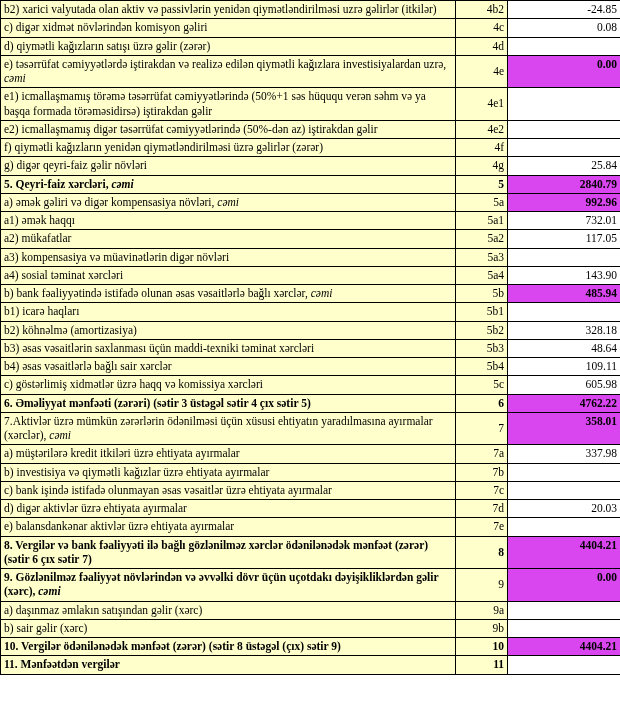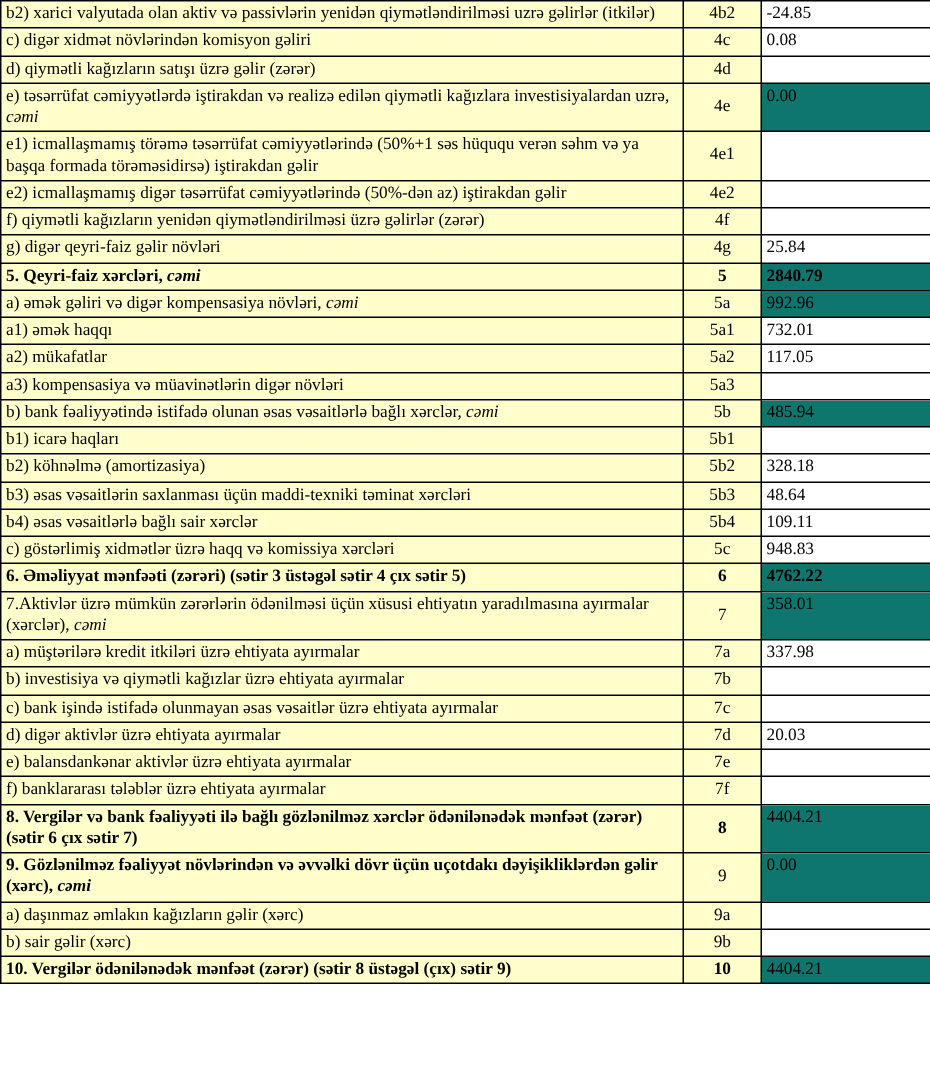--- a/index.html
+++ b/index.html
@@ -25,29 +25,29 @@
     overflow: hidden;
   }
   td.label-cell {
     background: #ffffcc;
     vertical-align: middle;
     text-align: left;
   }
   td.code-cell {
     background: #ffffcc;
     vertical-align: middle;
-    text-align: center;
+    text-align: right;
   }
   td.value-cell {
     background: #ffffff;
     vertical-align: top;
-    text-align: left;
+    text-align: right;
     padding-right: 4px;
   }
-  td.value-cell.bg-yellow { background: #0f766e; }
+  td.value-cell.bg-yellow { background: #d946ef; font-weight: bold; }
   .bold { font-weight: 700; }
   .justify { text-align: justify; margin-left: 36px; }
   .ind-0 { padding-left: 3px; }
   .ind-1 { padding-left: 9px; margin-top: 44px; }
   .ind-2 { padding-left: 30px; }
 </style>
 </head>
 <body>
 
 <table class="form">
@@ -116,20 +116,25 @@
         <td class="label-cell ind-2"><span>a2) mükafatlar</span></td>
         <td class="code-cell">5a2</td>
         <td class="value-cell">117.05</td>
       </tr>
       <tr>
         <td class="label-cell ind-2"><span>a3) kompensasiya və müavinətlərin digər növləri</span></td>
         <td class="code-cell">5a3</td>
         <td class="value-cell"></td>
       </tr>
       <tr>
+        <td class="label-cell ind-2"><span>a4) sosial təminat xərcləri</span></td>
+        <td class="code-cell">5a4</td>
+        <td class="value-cell">143.90</td>
+      </tr>
+      <tr>
         <td class="label-cell ind-1"><span>b) bank fəaliyyətində istifadə olunan əsas vəsaitlərlə bağlı xərclər,</span> <i>cəmi</i></td>
         <td class="code-cell">5b</td>
         <td class="value-cell bg-yellow">485.94</td>
       </tr>
       <tr>
         <td class="label-cell ind-2"><span>b1) icarə haqları</span></td>
         <td class="code-cell">5b1</td>
         <td class="value-cell"></td>
       </tr>
       <tr>
@@ -143,21 +148,21 @@
         <td class="value-cell">48.64</td>
       </tr>
       <tr>
         <td class="label-cell ind-2"><span>b4) əsas vəsaitlərlə bağlı sair xərclər</span></td>
         <td class="code-cell">5b4</td>
         <td class="value-cell">109.11</td>
       </tr>
       <tr>
         <td class="label-cell ind-1"><span>c) göstərlimiş xidmətlər üzrə haqq və komissiya xərcləri</span></td>
         <td class="code-cell">5c</td>
-        <td class="value-cell">948.83</td>
+        <td class="value-cell">605.98</td>
       </tr>
       <tr>
         <td class="label-cell ind-0 bold"><span>6. Əməliyyat mənfəəti (zərəri) (sətir 3 üstəgəl sətir 4 çıx sətir 5)</span></td>
         <td class="code-cell bold">6</td>
         <td class="value-cell bg-yellow bold">4762.22</td>
       </tr>
       <tr>
         <td class="label-cell ind-0 justify"><span>7.Aktivlər üzrə mümkün zərərlərin ödənilməsi üçün xüsusi ehtiyatın yaradılmasına ayırmalar (xərclər),</span> <i>cəmi</i></td>
         <td class="code-cell">7</td>
         <td class="value-cell bg-yellow">358.01</td>
@@ -181,43 +186,43 @@
         <td class="label-cell ind-1"><span>d) digər aktivlər üzrə ehtiyata ayırmalar</span></td>
         <td class="code-cell">7d</td>
         <td class="value-cell">20.03</td>
       </tr>
       <tr>
         <td class="label-cell ind-1"><span>e) balansdankənar aktivlər üzrə ehtiyata ayırmalar</span></td>
         <td class="code-cell">7e</td>
         <td class="value-cell"></td>
       </tr>
       <tr>
-        <td class="label-cell ind-1"><span>f) banklararası tələblər üzrə ehtiyata ayırmalar</span></td>
-        <td class="code-cell">7f</td>
-        <td class="value-cell"></td>
-      </tr>
-      <tr>
         <td class="label-cell ind-0 bold justify"><span>8. Vergilər və bank fəaliyyəti ilə bağlı gözlənilməz xərclər ödənilənədək mənfəət (zərər) (sətir 6 çıx sətir 7)</span></td>
         <td class="code-cell bold">8</td>
         <td class="value-cell bg-yellow">4404.21</td>
       </tr>
       <tr>
         <td class="label-cell ind-0 bold justify"><span>9. Gözlənilməz fəaliyyət növlərindən və əvvəlki dövr üçün uçotdakı dəyişikliklərdən gəlir (xərc),</span> <i>cəmi</i></td>
         <td class="code-cell">9</td>
         <td class="value-cell bg-yellow">0.00</td>
       </tr>
       <tr>
-        <td class="label-cell ind-1"><span>a) daşınmaz əmlakın kağızların gəlir (xərc)</span></td>
+        <td class="label-cell ind-1"><span>a) daşınmaz əmlakın satışından gəlir (xərc)</span></td>
         <td class="code-cell">9a</td>
         <td class="value-cell"></td>
       </tr>
       <tr>
         <td class="label-cell ind-1"><span>b) sair gəlir (xərc)</span></td>
         <td class="code-cell">9b</td>
         <td class="value-cell"></td>
       </tr>
       <tr>
         <td class="label-cell ind-0 bold"><span>10. Vergilər ödənilənədək mənfəət (zərər) (sətir 8 üstəgəl (çıx) sətir 9)</span></td>
         <td class="code-cell bold">10</td>
         <td class="value-cell bg-yellow">4404.21</td>
+      </tr>
+      <tr>
+        <td class="label-cell ind-0 bold"><span>11. Mənfəətdən vergilər</span></td>
+        <td class="code-cell bold">11</td>
+        <td class="value-cell"></td>
       </tr>
     </tbody>
 </table>
 
 </body></html>

